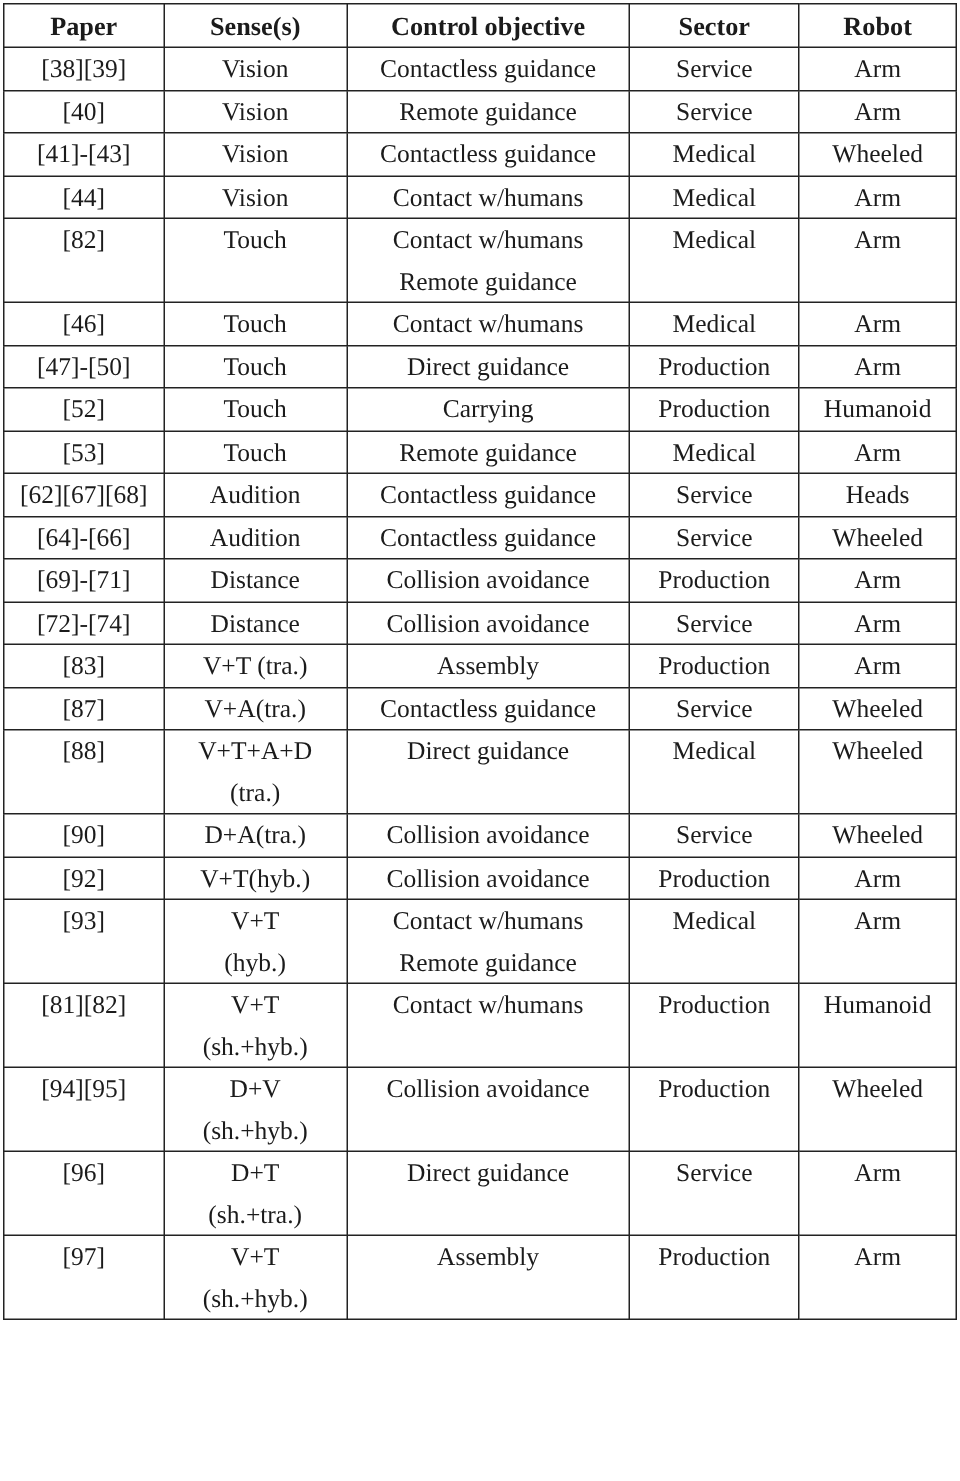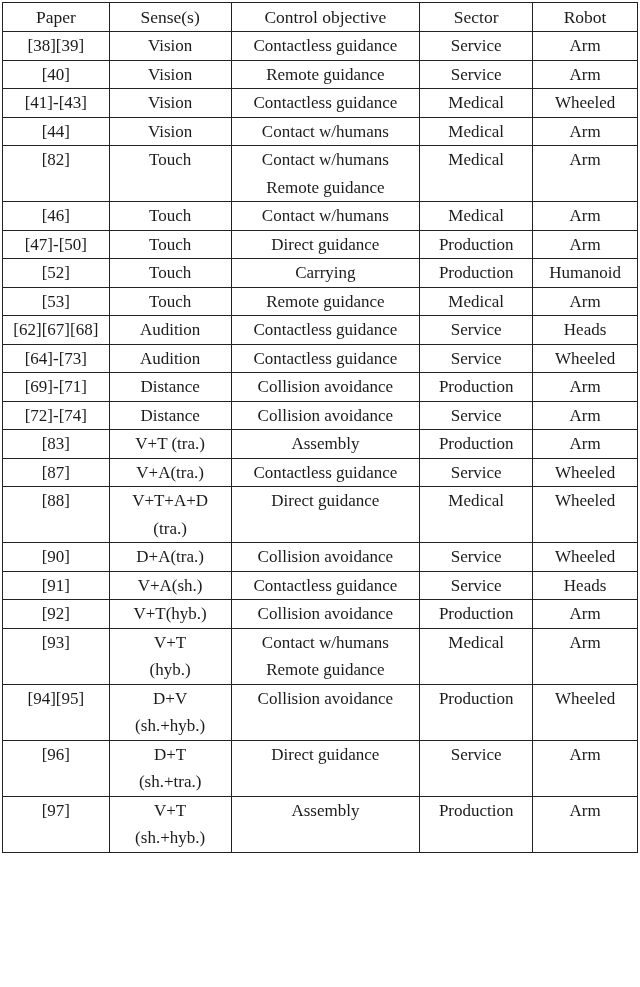--- a/index.html
+++ b/index.html
@@ -26,21 +26,21 @@
     border: 1.5px solid #222222;
     text-align: center;
     vertical-align: top;
     padding: 0 2px;
     font-size: 17px;
     line-height: 27.5px;
     white-space: pre-line;
     overflow: hidden;
   }
   .paper-table th {
-    font-weight: normal;
+    font-weight: bold;
     font-size: 17.5px;
     line-height: 28px;
   }
   col.c-paper  { width: 16.8%; }
   col.c-sense  { width: 19.2%; }
   col.c-obj    { width: 29.7%; }
   col.c-sector { width: 17.8%; }
   col.c-robot  { width: 16.5%; }
 </style>
 </head>
@@ -130,21 +130,21 @@
     <td>Arm</td>
   </tr>
         <tr>
     <td>[62][67][68]</td>
     <td>Audition</td>
     <td>Contactless guidance</td>
     <td>Service</td>
     <td>Heads</td>
   </tr>
         <tr>
-    <td>[64]-[73]</td>
+    <td>[64]-[66]</td>
     <td>Audition</td>
     <td>Contactless guidance</td>
     <td>Service</td>
     <td>Wheeled</td>
   </tr>
         <tr>
     <td>[69]-[71]</td>
     <td>Distance</td>
     <td>Collision avoidance</td>
     <td>Production</td>
@@ -178,45 +178,46 @@
     <td>Direct guidance</td>
     <td>Medical</td>
     <td>Wheeled</td>
   </tr>
         <tr>
     <td>[90]</td>
     <td>D+A(tra.)</td>
     <td>Collision avoidance</td>
     <td>Service</td>
     <td>Wheeled</td>
-  </tr>
-        <tr>
-    <td>[91]</td>
-    <td>V+A(sh.)</td>
-    <td>Contactless guidance</td>
-    <td>Service</td>
-    <td>Heads</td>
   </tr>
         <tr>
     <td>[92]</td>
     <td>V+T(hyb.)</td>
     <td>Collision avoidance</td>
     <td>Production</td>
     <td>Arm</td>
   </tr>
         <tr>
     <td>[93]</td>
     <td>V+T
 (hyb.)</td>
     <td>Contact w/humans
 Remote guidance</td>
     <td>Medical</td>
     <td>Arm</td>
   </tr>
         <tr>
+    <td>[81][82]</td>
+    <td>V+T
+(sh.+hyb.)</td>
+    <td>Contact w/humans</td>
+    <td>Production</td>
+    <td>Humanoid</td>
+  </tr>
+        <tr>
     <td>[94][95]</td>
     <td>D+V
 (sh.+hyb.)</td>
     <td>Collision avoidance</td>
     <td>Production</td>
     <td>Wheeled</td>
   </tr>
         <tr>
     <td>[96]</td>
     <td>D+T

